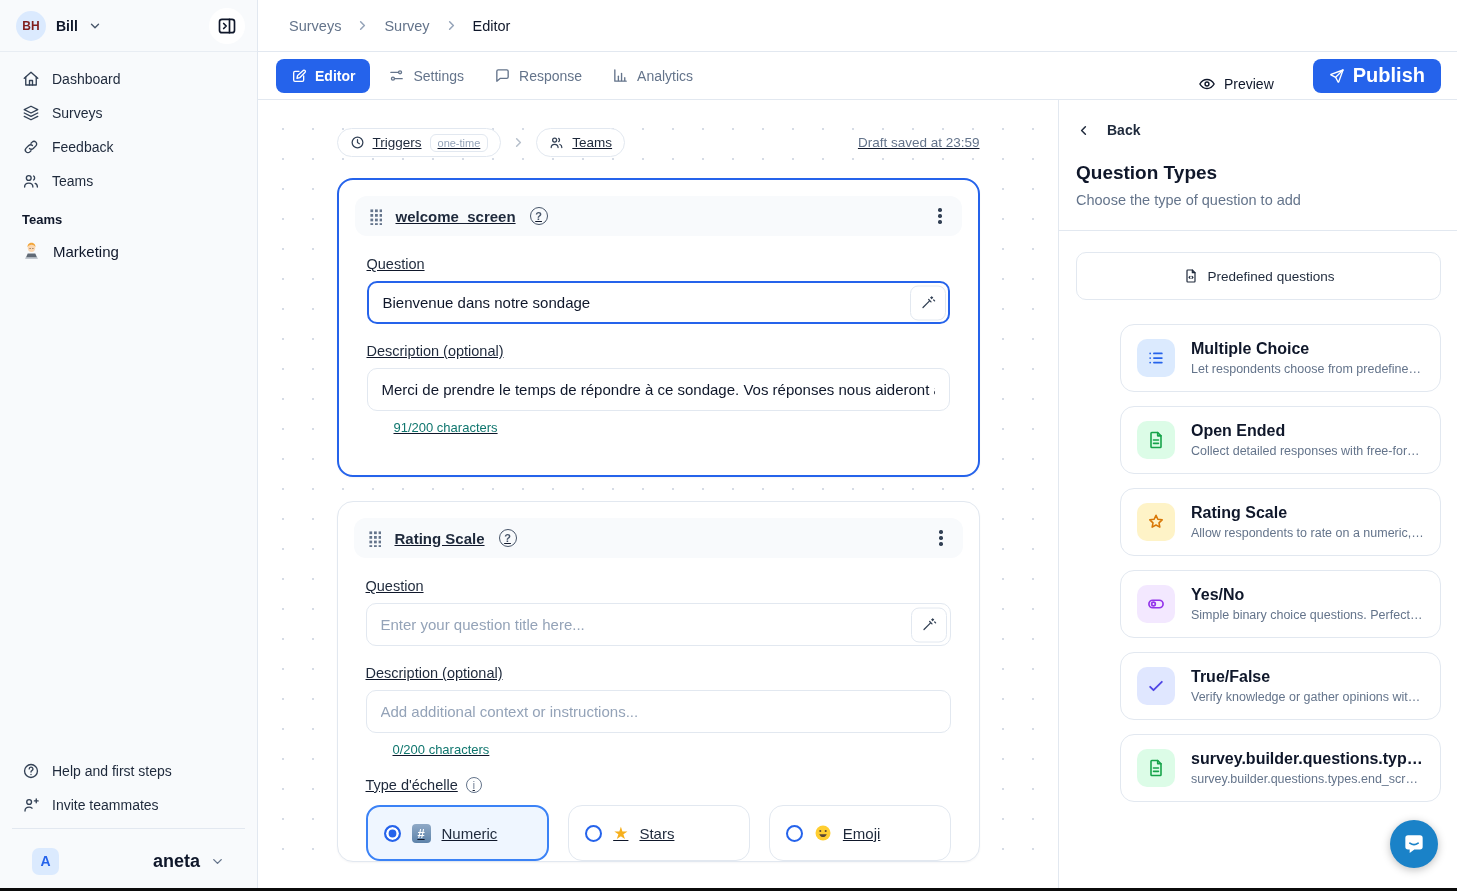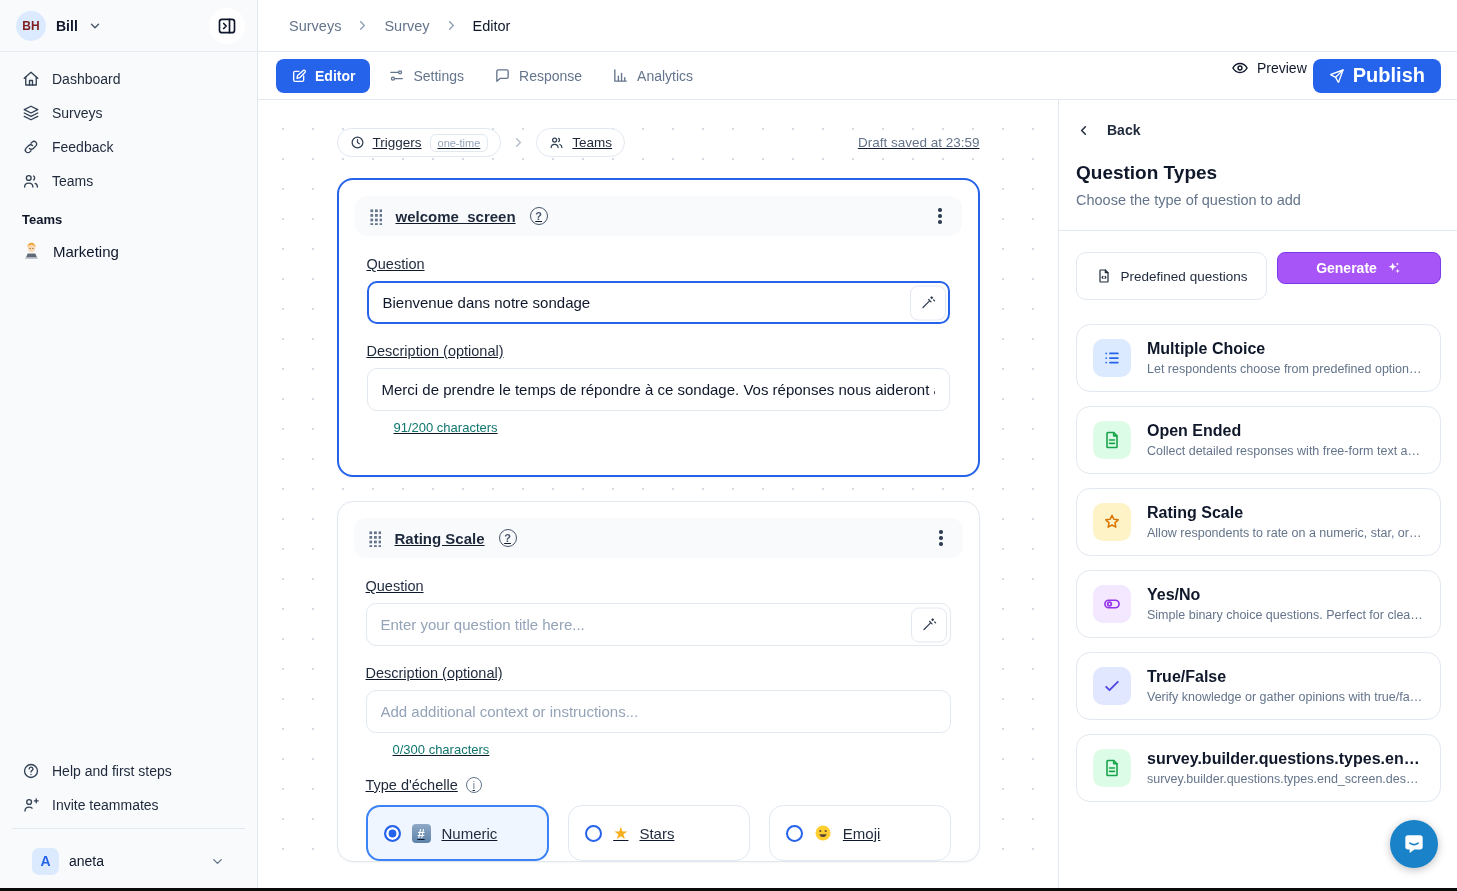--- a/index.html
+++ b/index.html
@@ -16,30 +16,30 @@
   .collapse-btn { width:36px; height:36px; border-radius:50%; background:#fff; display:flex; align-items:center; justify-content:center; cursor:pointer; }
   .sb-nav { padding:10px 12px 0; display:flex; flex-direction:column; }
   .sb-item { display:flex; align-items:center; gap:12px; height:34px; padding:0 10px; border-radius:8px; font-size:14px; color:#1e293b; cursor:pointer; }
   .sb-item svg { color:#334155; }
   .sb-section { font-size:13px; font-weight:bold; color:#0f172a; padding:14px 10px 6px; }
   .sb-team { display:flex; align-items:center; gap:12px; height:36px; padding:0 10px; border-radius:8px; font-size:15px; color:#0f172a; cursor:pointer; }
   .sb-footer { margin-top:auto; padding:6px 12px 0; }
   .sb-account { display:flex; align-items:center; gap:10px; height:48px; margin:8px 12px 6px; padding:0 8px; border-top:none; }
   .sb-account-wrap { border-top:1px solid #e2e8f0; margin:6px 0 0; }
   .avatar-square { width:27px; height:27px; border-radius:7px; background:#dbeafe; color:#2563eb; font-weight:bold; font-size:14px; display:flex; align-items:center; justify-content:center; }
-  .sb-account .name { font-size:14px; font-weight:normal; flex:1; }
+  .sb-account .name { font-size:18px; font-weight:bold; flex:1;text-align:right; }
 
   
   .topnav { position:absolute; left:258px; top:0; right:0; height:52px; background:#fff; border-bottom:1px solid #e2e8f0; display:flex; align-items:center; padding:0 24px 0 31px; gap:14px; }
   .crumb { font-size:14.5px; color:#64748b; cursor:pointer; }
   .crumb.current { color:#0f172a; }
   .toolbar { position:absolute; left:258px; top:52px; right:0; height:48px; background:#fff; border-bottom:1px solid #e2e8f0; display:flex; align-items:center; padding:0 16px 0 18px; }
   .tab { display:flex; align-items:center; gap:8px; font-size:14px; color:#64748b; margin-right:30px; cursor:pointer; }
   .tab.active { background:#2563eb; color:#fff; font-weight:bold; height:34px; padding:0 15px; border-radius:8px; margin-right:18px; }
-  .toolbar .right { margin-left:auto; display:flex; align-items:flex-start; gap:6px; }
+  .toolbar .right { margin-left:auto; display:flex; align-items:flex-end; gap:39px; }
   .preview-btn { display:flex; align-items:center; gap:8px; font-size:14px; font-weight:500; color:#0f172a; cursor:pointer; }
   .publish-btn { display:flex; align-items:center; gap:8px; background:#2563eb; color:#fff; font-size:20px; font-weight:bold; height:34px; padding:0 16px; border-radius:8px; border:none; cursor:pointer; }
 
   
   .canvas { position:absolute; left:258px; top:100px; width:800px; bottom:14px; background-color:#fff;
             background-image:radial-gradient(#d6dce6 1.3px, transparent 1.4px); background-size:30px 30px; background-position:10px 14px; overflow:hidden;text-decoration:underline; }
   .canvas-inner { width:643px; margin:0 auto; }
   .chips-row { display:flex; align-items:center; margin-top:28px; gap:10px; }
   .chip { display:flex; align-items:center; gap:8px; background:#fff; border:1px solid #e2e8f0; border-radius:999px; height:29px; padding:0 12px; font-size:13.5px; font-weight:500; color:#1e293b; cursor:pointer; }
   .chip .badge { font-size:11px; color:#94a3b8; border:1px solid #e2e8f0; border-radius:6px; padding:2px 7px; font-weight:400; }
@@ -76,21 +76,21 @@
   .panel { position:absolute; left:1058px; top:100px; right:0; bottom:0; background:#fff; border-left:1px solid #e2e8f0; }
   .panel-head { padding:22px 17px 0; }
   .back-row { display:flex; align-items:center; gap:16px; font-size:14px; font-weight:bold; color:#1e293b; cursor:pointer; }
   .panel-title { font-size:19px; font-weight:bold; color:#0f172a; margin-top:24px; }
   .panel-sub { font-size:14.5px; color:#64748b; margin-top:8px; padding-bottom:22px; }
   .panel-divider { border-top:1px solid #e2e8f0; }
   .panel-actions { display:flex; gap:10px; padding:21px 16px 20px 17px; }
   .predef-btn { flex:1; height:48px; background:#fff; border:1px solid #e2e8f0; border-radius:10px; display:flex; align-items:center; justify-content:center; gap:9px; font-size:13.5px; font-weight:500; color:#1e293b; cursor:pointer; font-family:"Liberation Sans", sans-serif; }
   .generate-btn { width:164px; height:32px; background:#a855f7; border:1.5px solid #7c3aed; border-radius:8px; display:flex; align-items:center; justify-content:center; gap:9px; font-size:14px; font-weight:bold; color:#fff; cursor:pointer; font-family:"Liberation Sans", sans-serif; }
   .type-list { padding:4px 16px 0 17px; display:flex; flex-direction:column; gap:14px; }
-  .type-card { border:1px solid #e2e8f0; border-radius:14px; background:#fff; height:68px; display:flex; align-items:center; gap:16px; padding:0 16px; cursor:pointer; }
+  .type-card { border:1px solid #e2e8f0; border-radius:14px; background:#fff; height:68px; display:flex; align-items:center; gap:16px; padding:0 16px; cursor:pointer;margin-left:44px; }
   .type-tile { width:38px; height:38px; border-radius:10px; display:flex; align-items:center; justify-content:center; flex:none; }
   .type-texts { min-width:0; }
   .type-name { font-size:16px; font-weight:bold; color:#0f172a; white-space:nowrap; overflow:hidden; text-overflow:ellipsis; }
   .type-desc { font-size:12.5px; color:#64748b; margin-top:4px; white-space:nowrap; overflow:hidden; text-overflow:ellipsis; }
 
   .launcher { position:absolute; right:19px; bottom:23px; width:48px; height:48px; border-radius:50%; background:#1a82c8; display:flex; align-items:center; justify-content:center; cursor:pointer; box-shadow:0 2px 8px rgba(0,0,0,.25); }
   .bottom-strip { position:absolute; left:0; right:0; bottom:0; height:3px; background:#0b0b0b; z-index:50; }
   .chev { color:#94a3b8; display:flex; }
 </style>
 </head>
@@ -347,21 +347,21 @@
                 <path d="M16.2 4.8h2.6"></path>
                 <path d="M20.5 8.2l1.4 1.4"></path>
               </svg>
           </div>
         </div>
         <div class="gap18"></div>
         <div class="field-label">Description (optional)</div>
         <div class="input-wrap">
           <input class="text-input" style="padding-right: 14px;" placeholder="Add additional context or instructions...">
         </div>
-        <div class="char-count">0/300 characters</div>
+        <div class="char-count">0/200 characters</div>
         <div class="field-label" style="margin-top:20px">
           <span>Type d'échelle</span>
           <i class="info-icon">i</i>
         </div>
         <div class="scale-row">
           <div class="scale-opt selected">
             <span class="radio on"></span>
             <span class="hash-tile">#</span>
             <span>Numeric</span>
           </div>
@@ -401,28 +401,20 @@
   <div class="panel-divider"></div>
   <div class="panel-actions">
     <button class="predef-btn">
       <svg width="16" height="16" viewBox="0 0 24 24" fill="none" stroke="#1e293b" stroke-width="1.8" stroke-linecap="round" stroke-linejoin="round">
           <path d="M14 3v4h4"></path>
           <path d="M14 3H7a1 1 0 0 0-1 1v16a1 1 0 0 0 1 1h10a1 1 0 0 0 1-1V7z"></path>
           <path d="M10.5 12.5 9 14l1.5 1.5"></path>
           <path d="M13.5 12.5 15 14l-1.5 1.5"></path>
         </svg>
       <span>Predefined questions</span>
-    </button>
-    <button class="generate-btn">
-      <span>Generate</span>
-      <svg width="16" height="16" viewBox="0 0 24 24" fill="currentColor">
-          <path d="M10 4l1.7 4.3L16 10l-4.3 1.7L10 16l-1.7-4.3L4 10l4.3-1.7z"></path>
-          <path d="M17.5 13l.9 2.6 2.6.9-2.6.9-.9 2.6-.9-2.6-2.6-.9 2.6-.9z"></path>
-          <path d="M17 3.5l.6 1.9 1.9.6-1.9.6-.6 1.9-.6-1.9-1.9-.6 1.9-.6z"></path>
-        </svg>
     </button>
   </div>
 
   <div class="type-list">
     <div class="type-card">
       <div class="type-tile" style="background: rgb(219, 234, 254); color: rgb(37, 99, 235);">
         <svg width="20" height="20" viewBox="0 0 24 24" fill="none" stroke="currentColor" stroke-width="2.1" stroke-linecap="round" stroke-linejoin="round">
             <path d="M9.5 6.5H19"></path>
             <path d="M9.5 12H19"></path>
             <path d="M9.5 17.5H19"></path>

